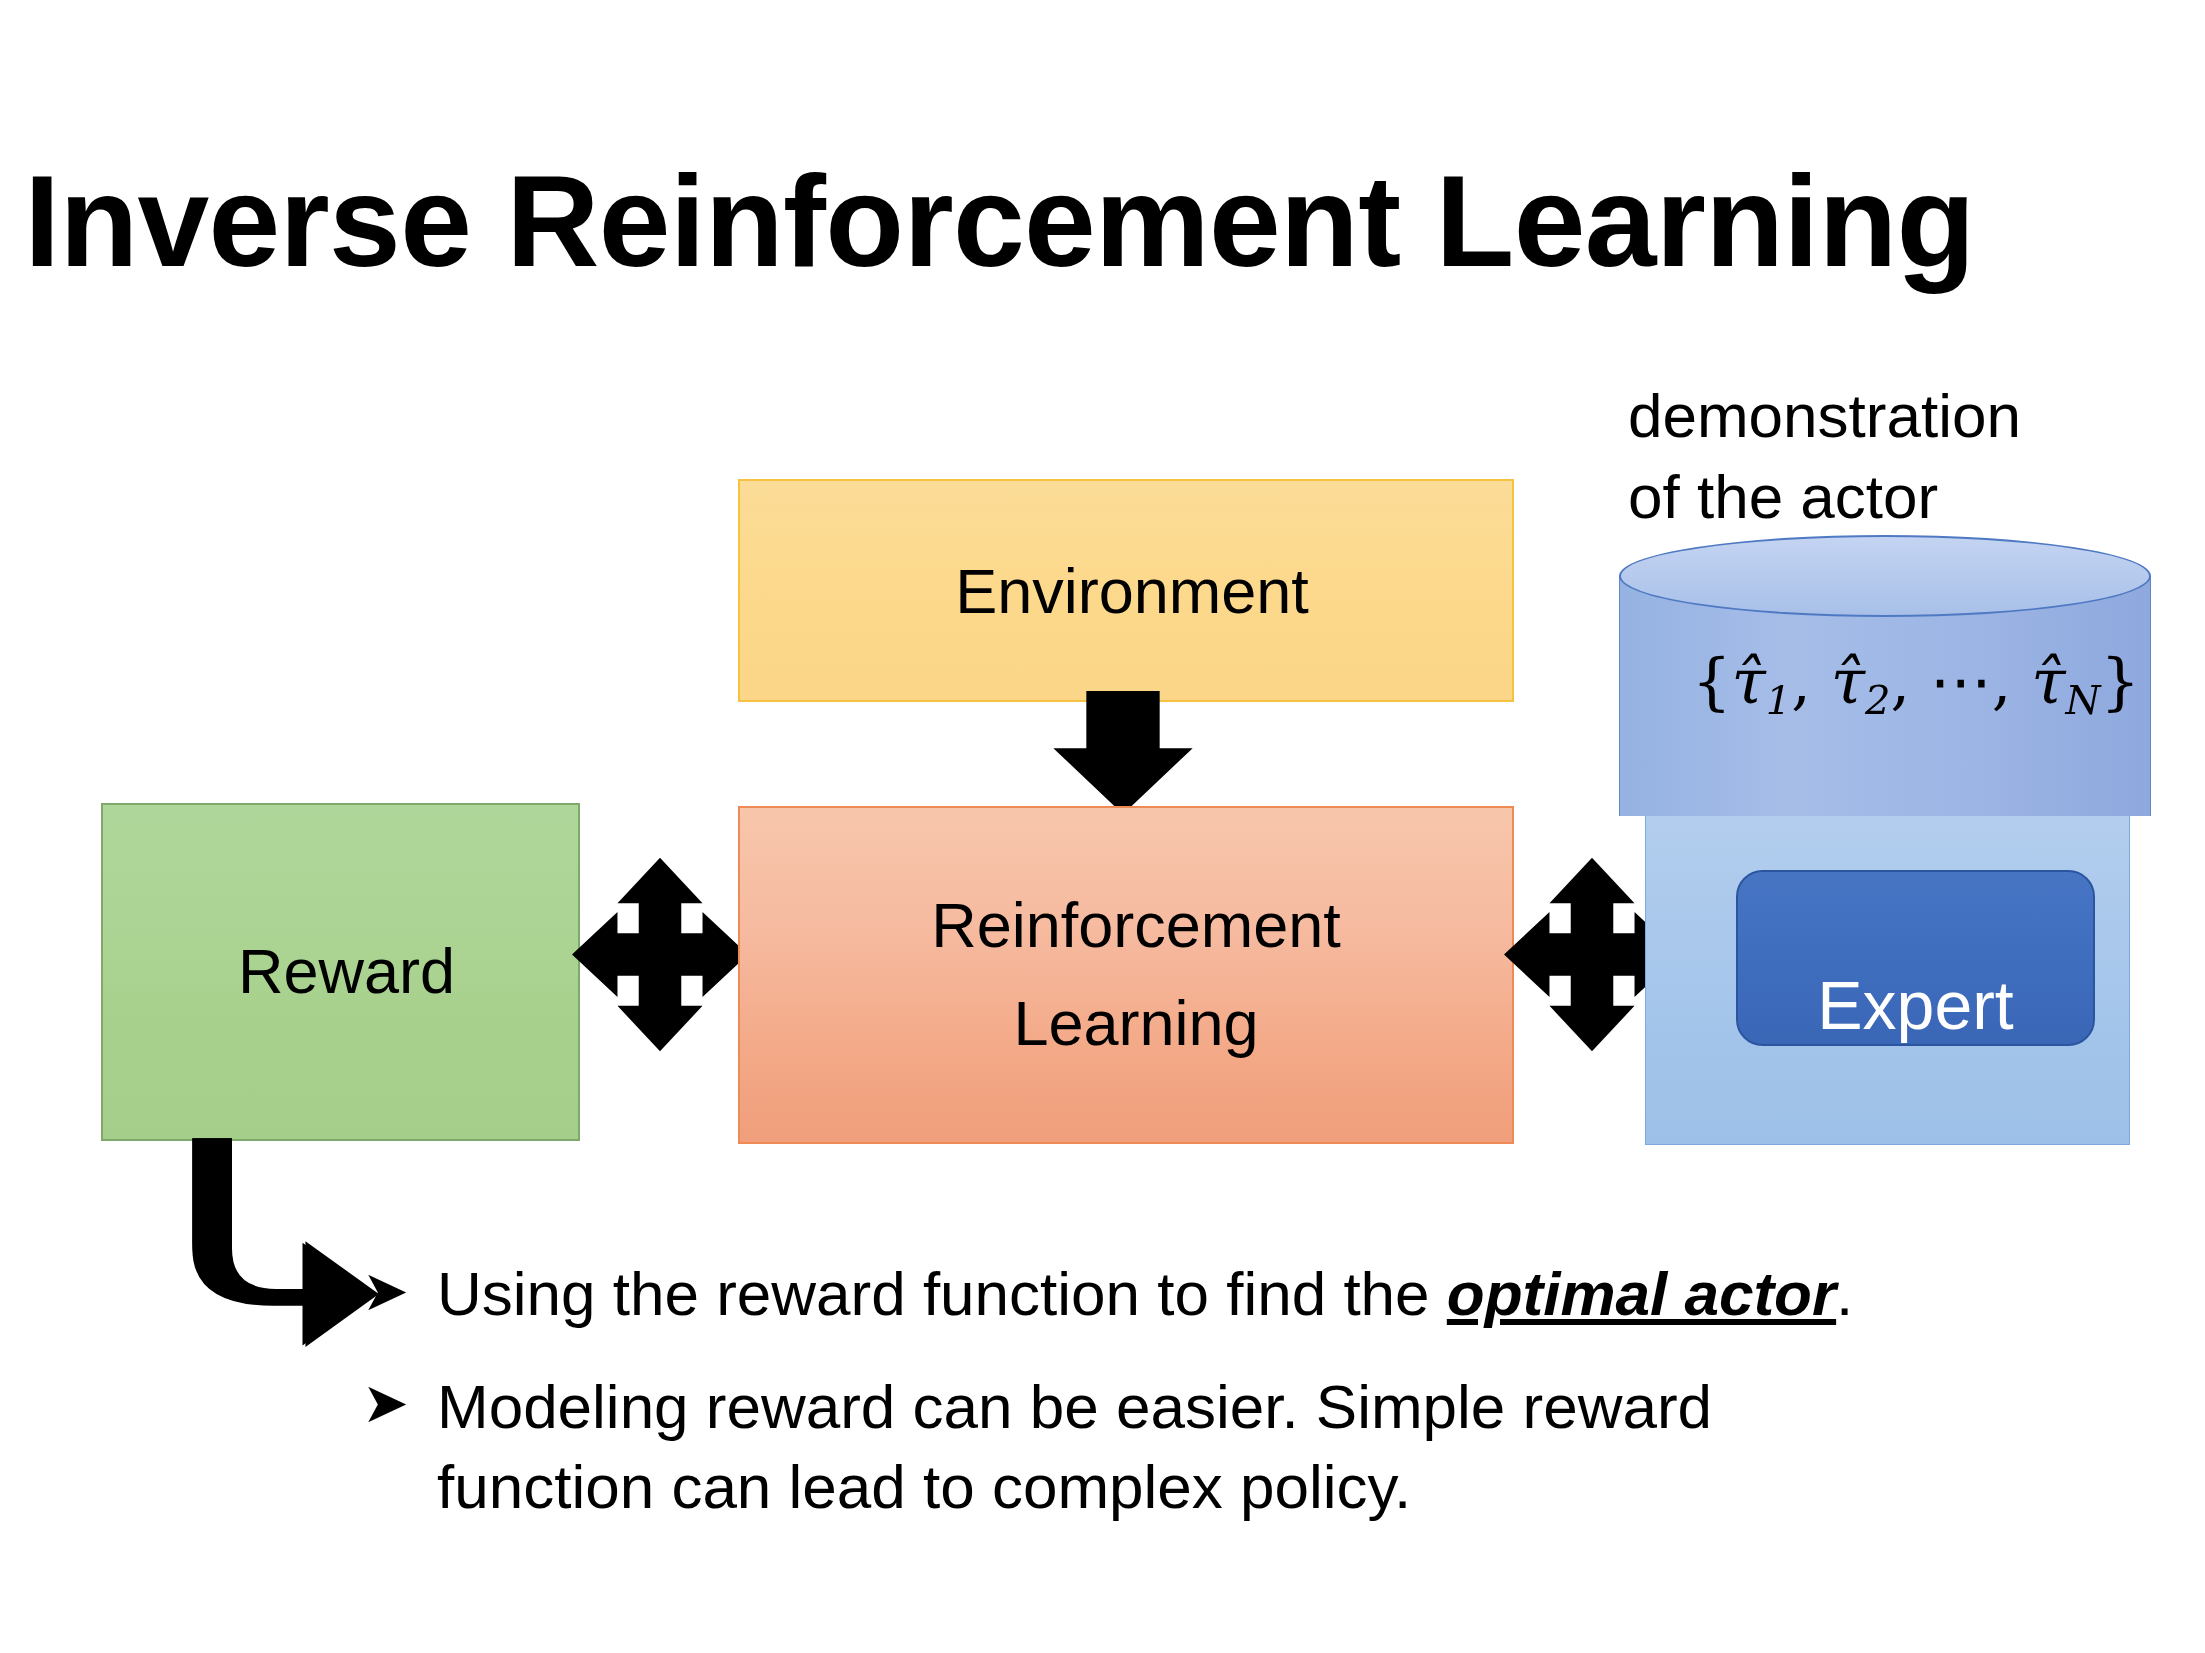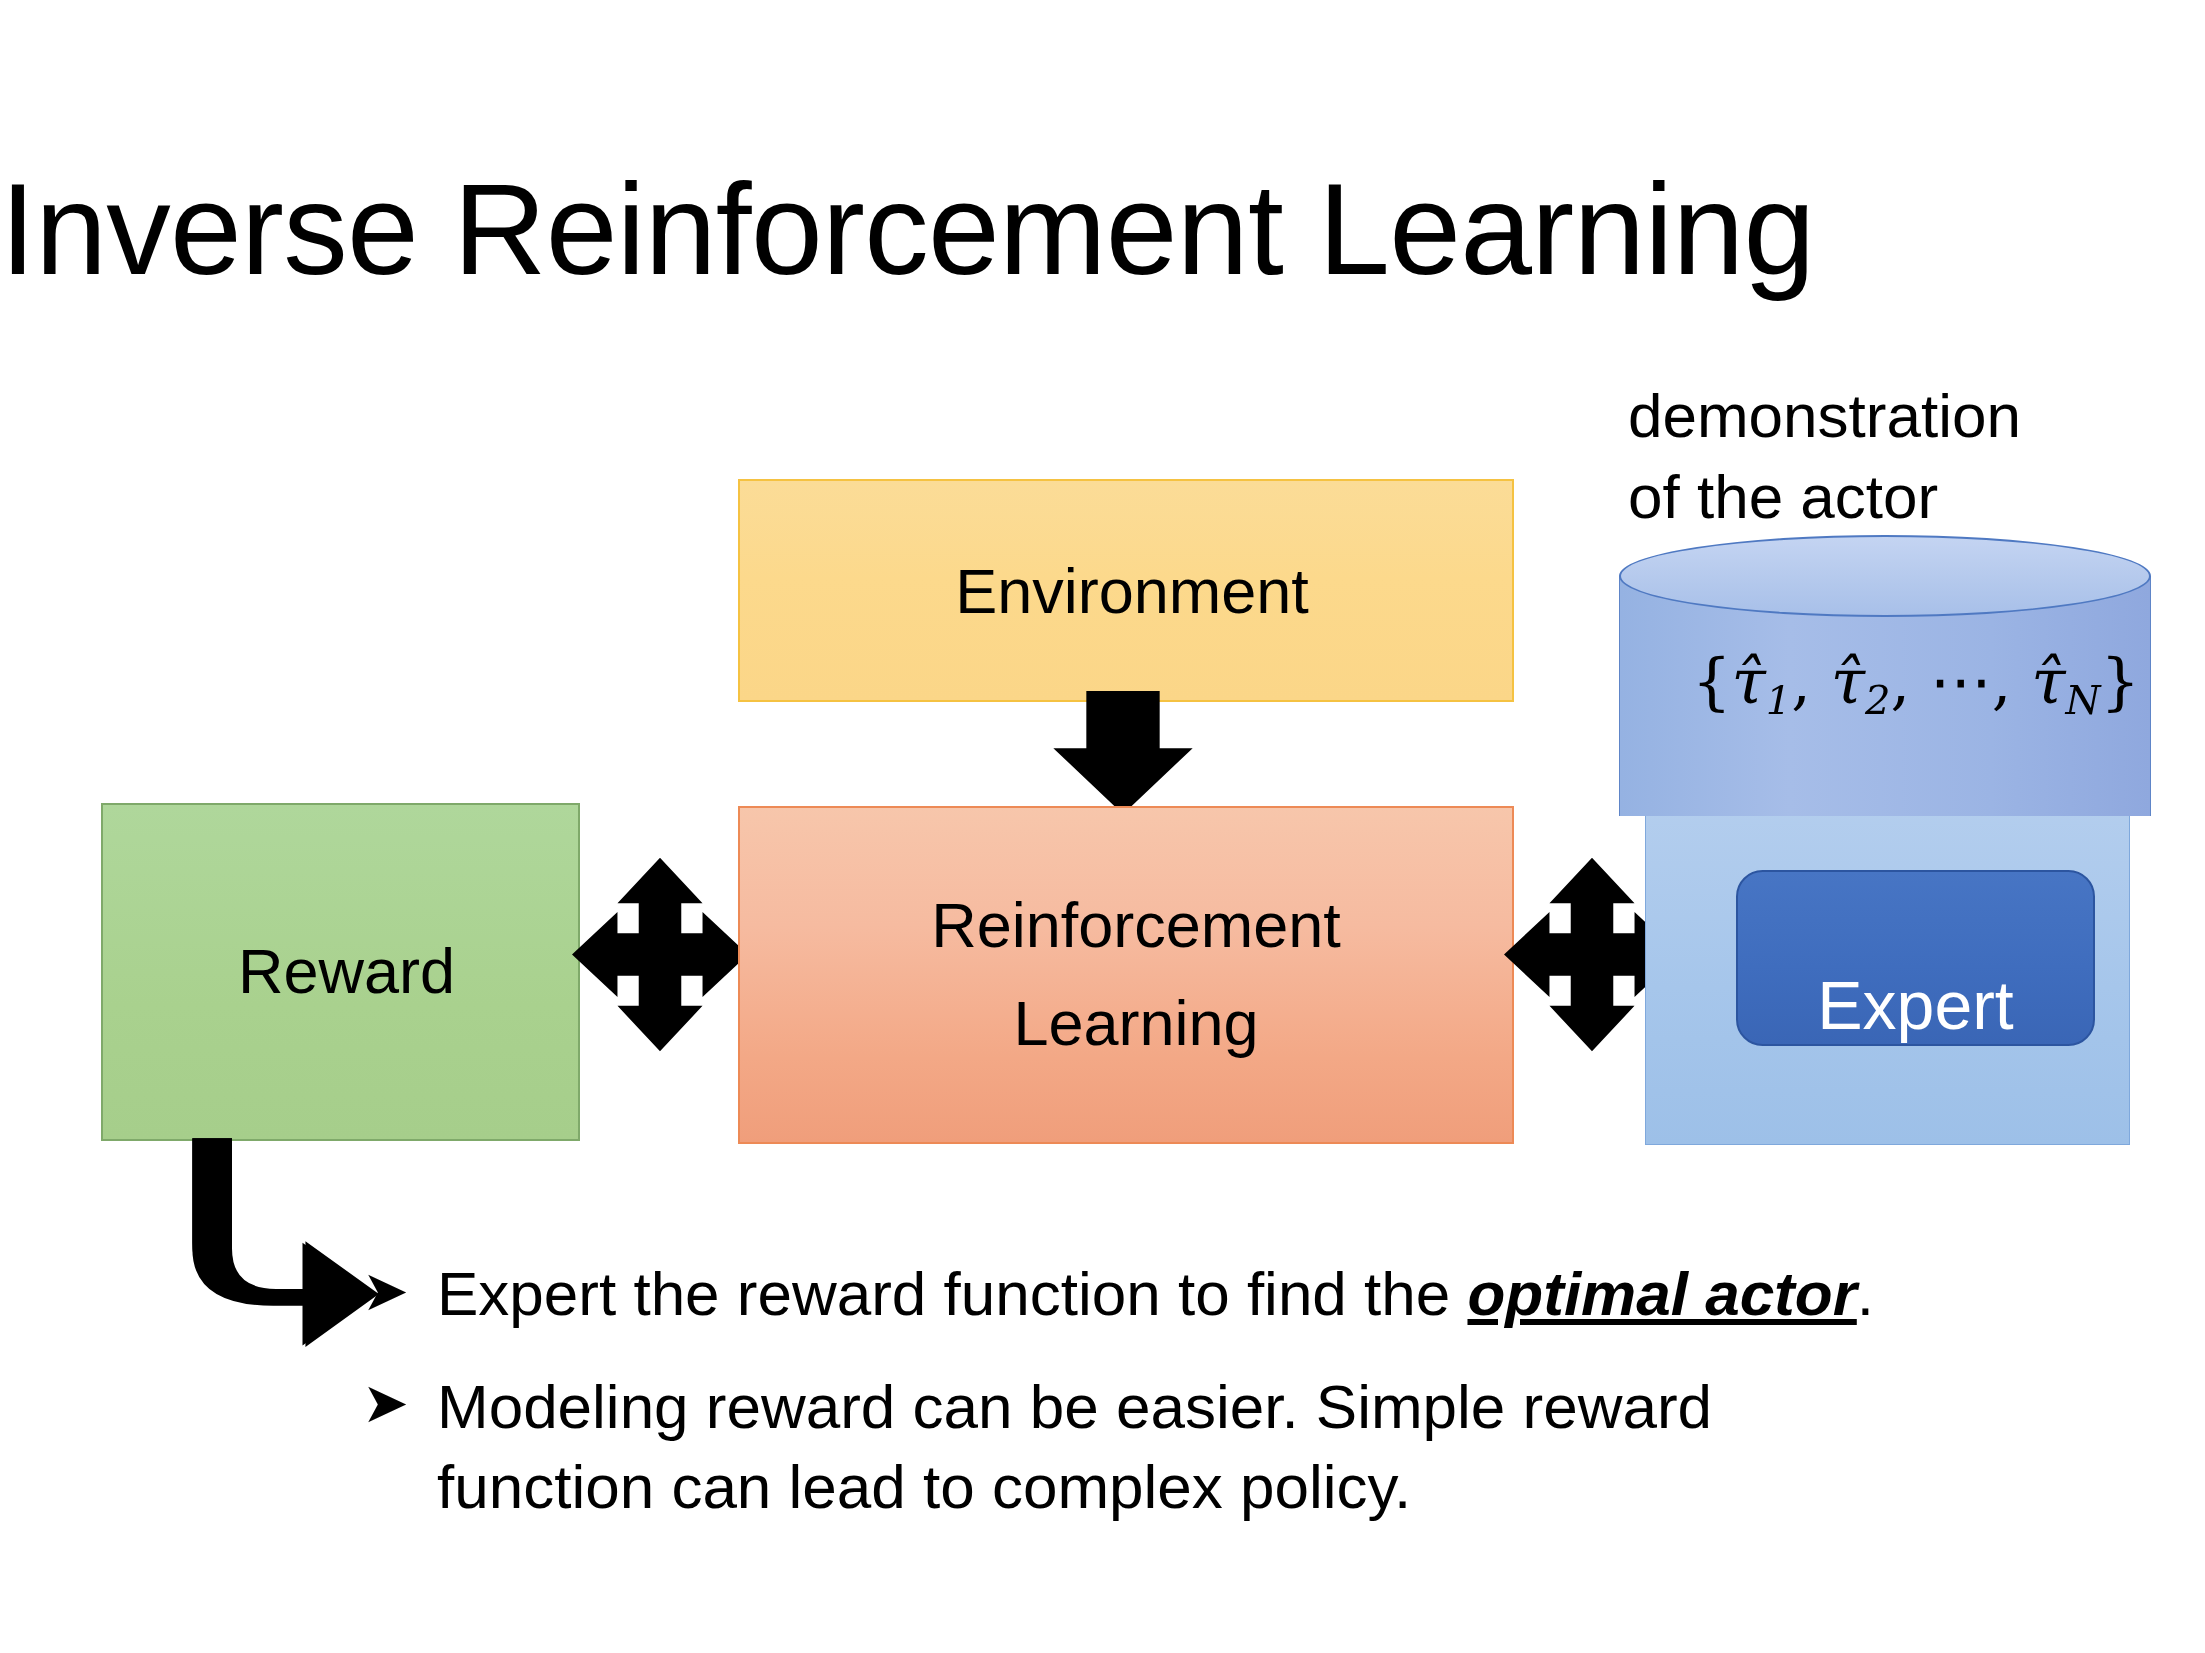--- a/index.html
+++ b/index.html
@@ -16,27 +16,26 @@
     font-family: "Liberation Sans", sans-serif;
     color: #000000;
   }
 
   
   #title {
     position: absolute;
     left: 0;
     top: 154px;
     width: 1999px;
-    text-align: left;
+    text-align: center;
     font-size: 129px;
     line-height: 1.05;
-    font-weight: 400;
+    font-weight: 700;
     letter-spacing: -0.7px;
     white-space: nowrap;
-    margin-top: 8px;
   }
 
   
   .box {
     position: absolute;
     box-sizing: border-box;
     display: flex;
     align-items: center;
     justify-content: center;
     text-align: center;
@@ -265,21 +264,21 @@
     <path d="M 82,10 L 136,10 L 136,160 Q 136,215 196,215 L 232,215 L 232,152 L 330,222 L 232,292 L 232,230 L 186,230
              Q 82,230 82,152 Z" fill="#000000"></path>
     <path d="M 82,10 L 136,10 L 136,170 Q 136,222 200,222 L 236,222 L 236,150 L 336,222 L 236,294 L 236,238 L 192,238
              Q 82,238 82,160 Z" fill="#000000"></path>
   </svg>
 
   <div id="bullets">
 
     <div class="bullet">
       <span class="marker">➤</span>
-      <span>Expert the reward function to find the </span><span class="emph">optimal actor</span><span>.</span>
+      <span>Using the reward function to find the </span><span class="emph">optimal actor</span><span>.</span>
     </div>
 
     <div class="bullet">
       <span class="marker">➤</span>
       <span>Modeling reward can be easier. Simple reward</span><br>
       <span>function can lead to complex policy.</span>
     </div>
 
   </div>
 

